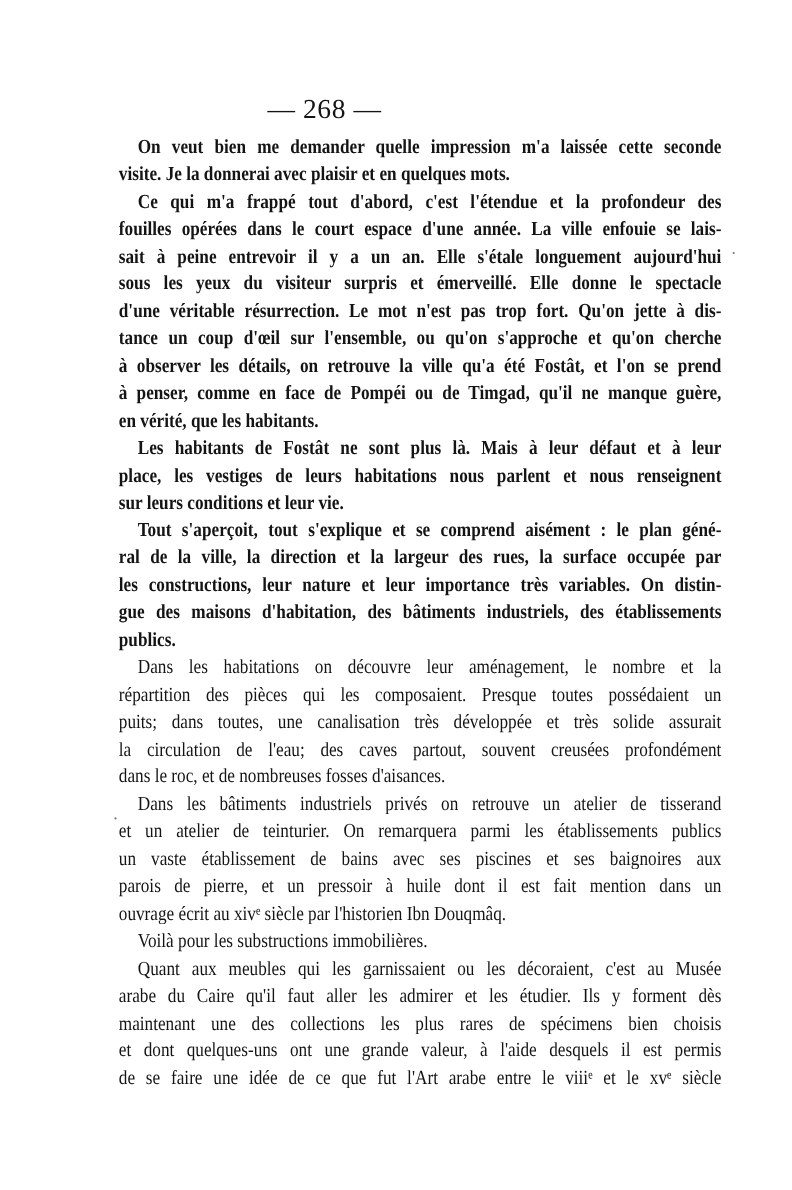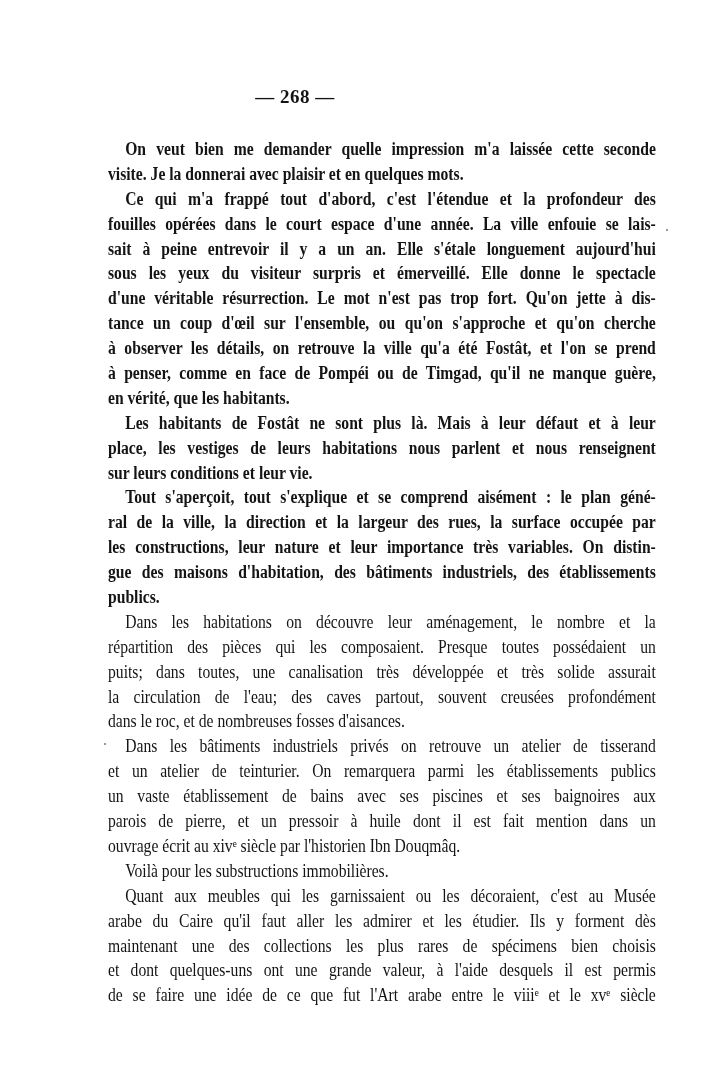--- a/index.html
+++ b/index.html
@@ -14,27 +14,27 @@
       overflow: hidden;
       font-family: "Liberation Serif", "DejaVu Serif", serif;
       color: #141414;
     }
     .page-number {
       position: absolute;
       top: 86px;
       left: 0;
       width: 590px;
       text-align: center;
-      font-size: 19px;
-      font-weight: bold;
+      font-size: 25px;
+      font-weight: normal;
       letter-spacing: 0.5px;
     }
     .text-block {
       position: absolute;
-      top: 137px;
+      top: 121px;
       left: 108px;
       width: 548px;
     }
     .line {
       height: 24.9px;
       line-height: 24.9px;
       font-size: 18.2px;
       white-space: nowrap;
       text-align: justify;
       text-align-last: justify;

